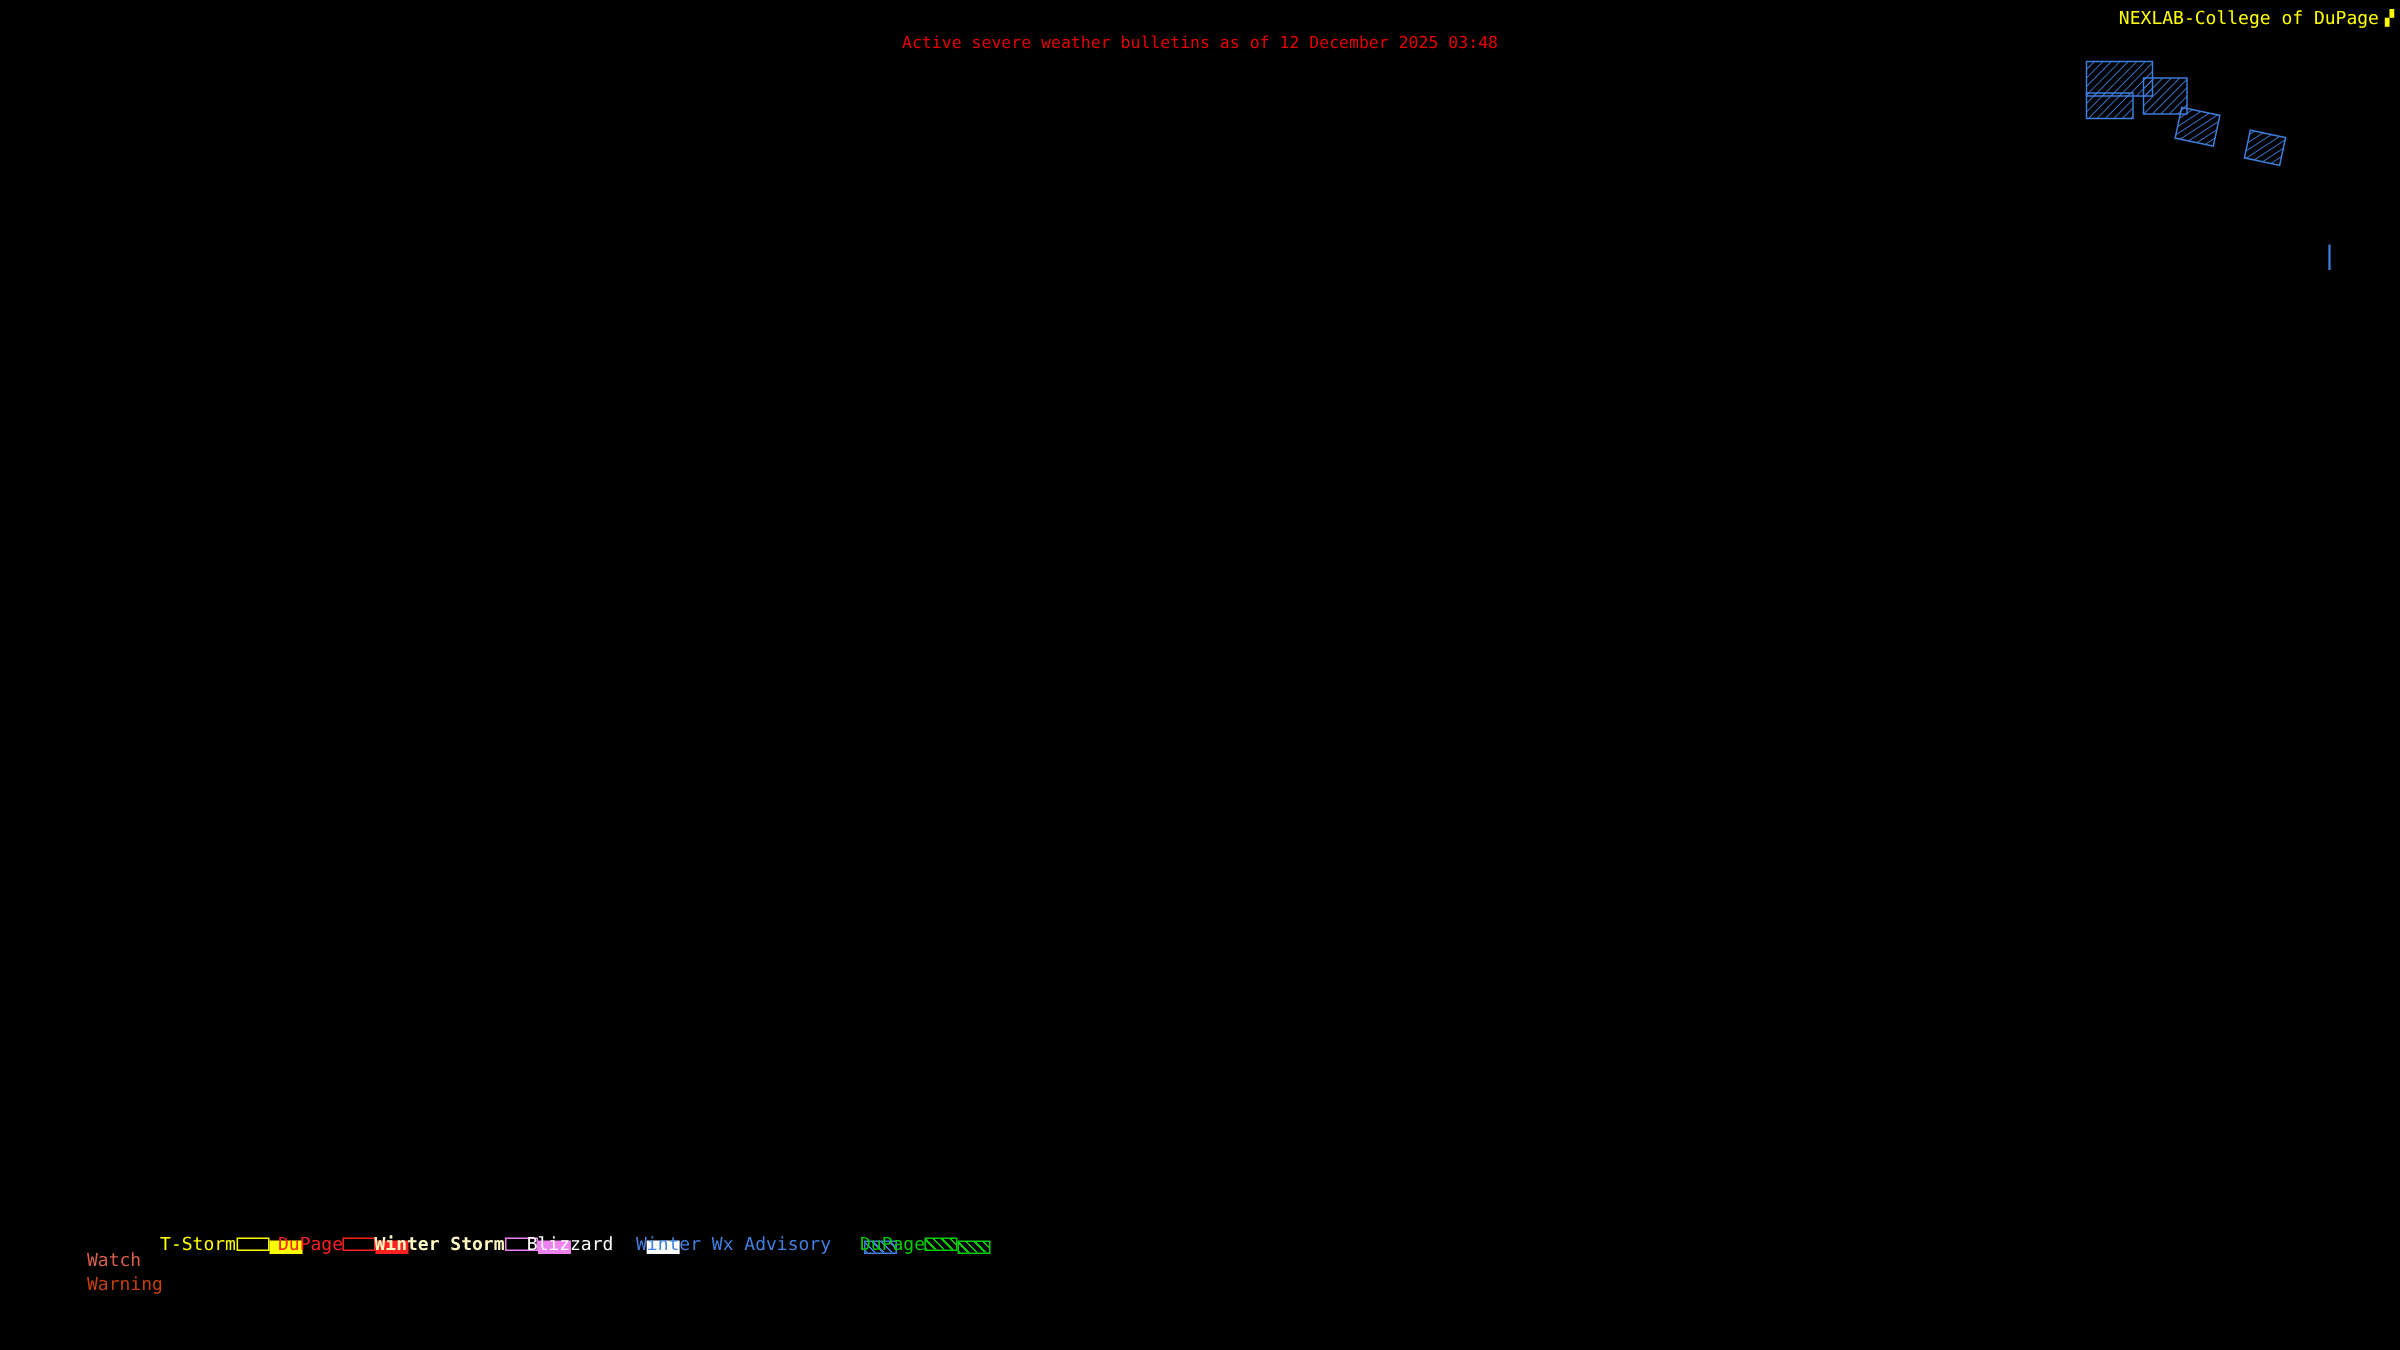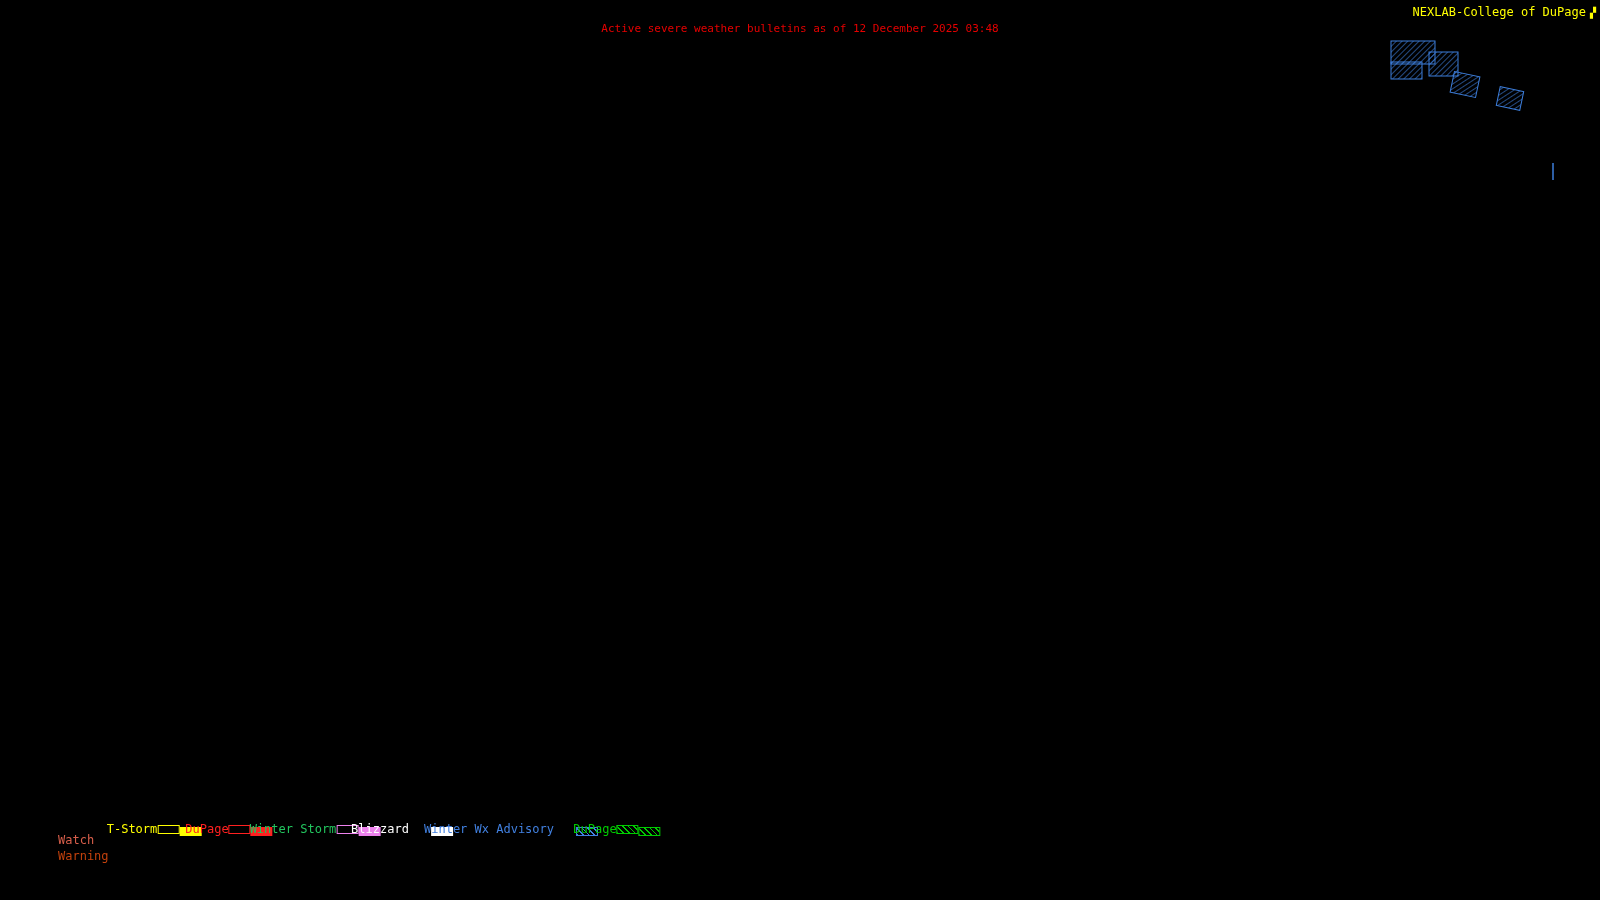--- a/index.html
+++ b/index.html
@@ -124,21 +124,21 @@
           <div class="legend-col-label" style="color: rgb(255, 255, 0);">T-Storm</div>
           <div class="swatch watch" style="border: 1px solid rgb(255, 255, 0);"></div>
           <div class="swatch warning" style="background: rgb(255, 255, 0);"></div>
         </div>
         <div class="legend-col" style="left: 229px;">
           <div class="legend-col-label" style="color: rgb(255, 32, 32);">DuPage</div>
           <div class="swatch watch" style="border: 1px solid rgb(255, 32, 32);"></div>
           <div class="swatch warning" style="background: rgb(255, 32, 32);"></div>
         </div>
         <div class="legend-col" style="left: 315px;">
-          <div class="legend-col-label" style="color: #22c55e;">Winter Storm</div>
+          <div class="legend-col-label" style="color: #fef9c3; font-weight: bold;">Winter Storm</div>
           <div class="swatch watch" style="border: 1px solid rgb(238, 130, 238);"></div>
           <div class="swatch warning" style="background: rgb(238, 130, 238);"></div>
         </div>
         <div class="legend-col" style="left: 402px;">
           <div class="legend-col-label" style="color: rgb(255, 255, 255);">Blizzard</div>
           <div class="swatch watch" style="visibility: hidden;"></div>
           <div class="swatch warning" style="background: rgb(255, 255, 255);"></div>
         </div>
         <div class="legend-col" style="left: 511px;">
           <div class="legend-col-label" style="color: rgb(65, 128, 224);">Winter Wx Advisory</div>

